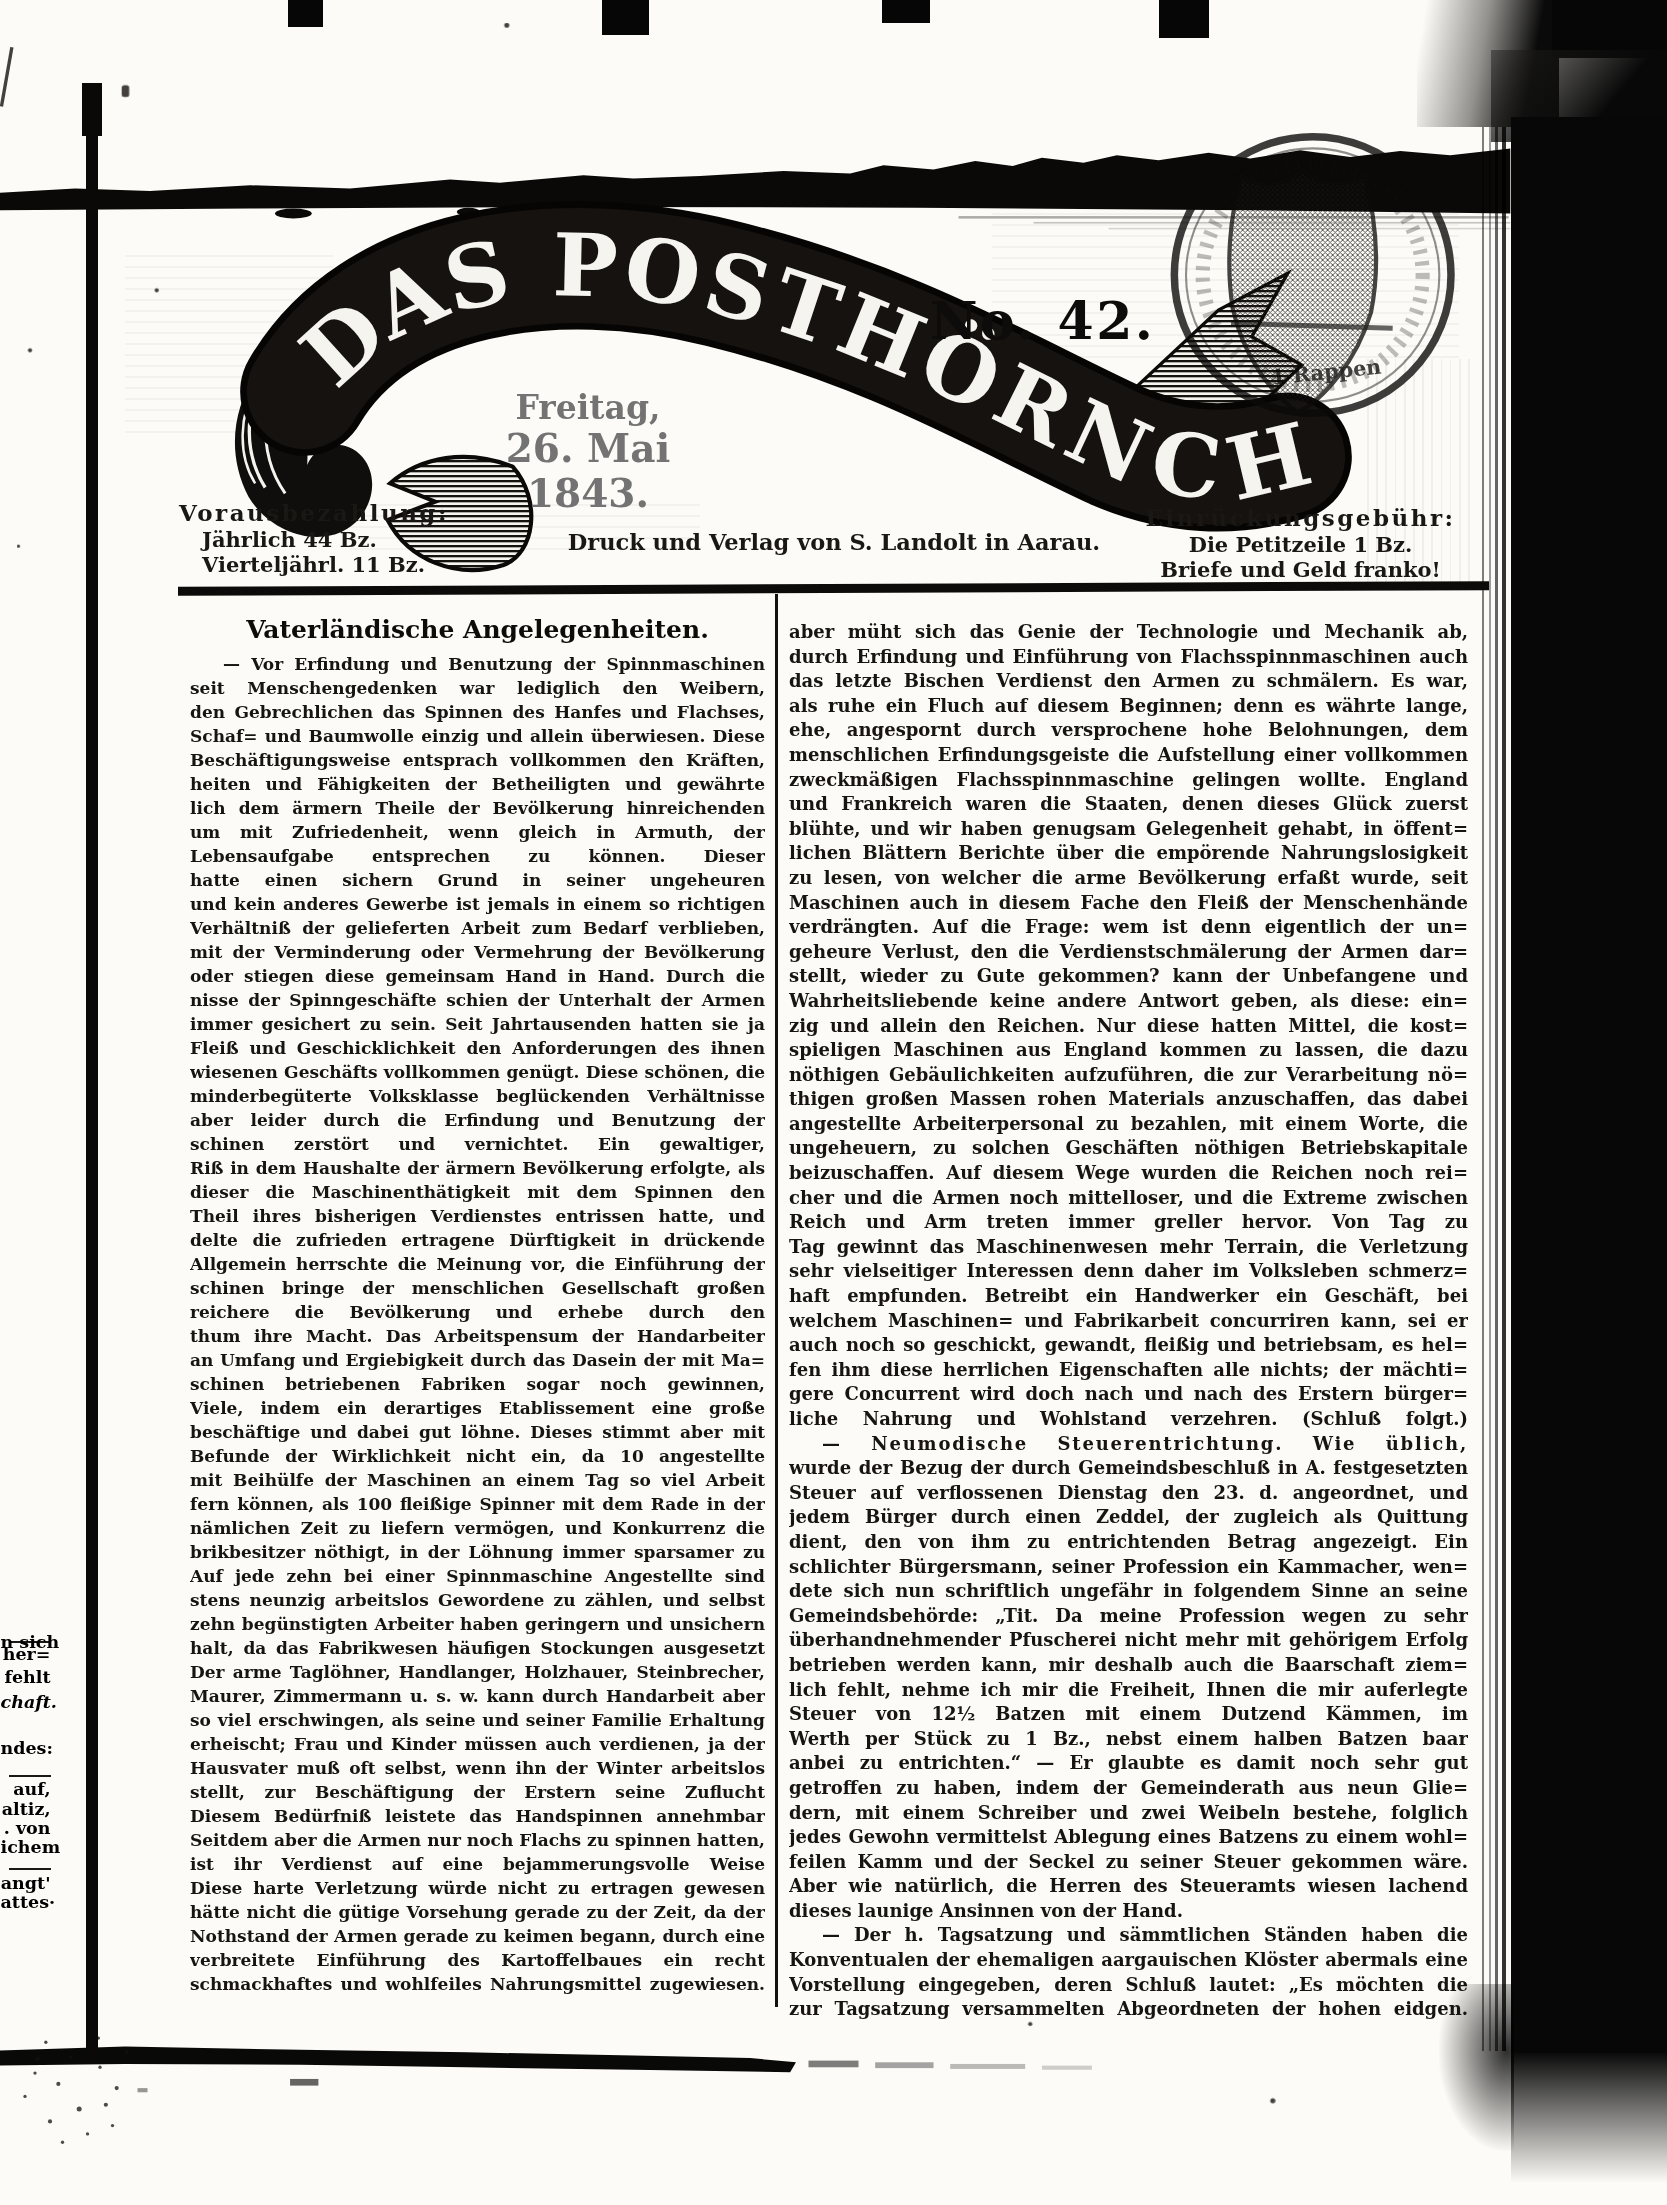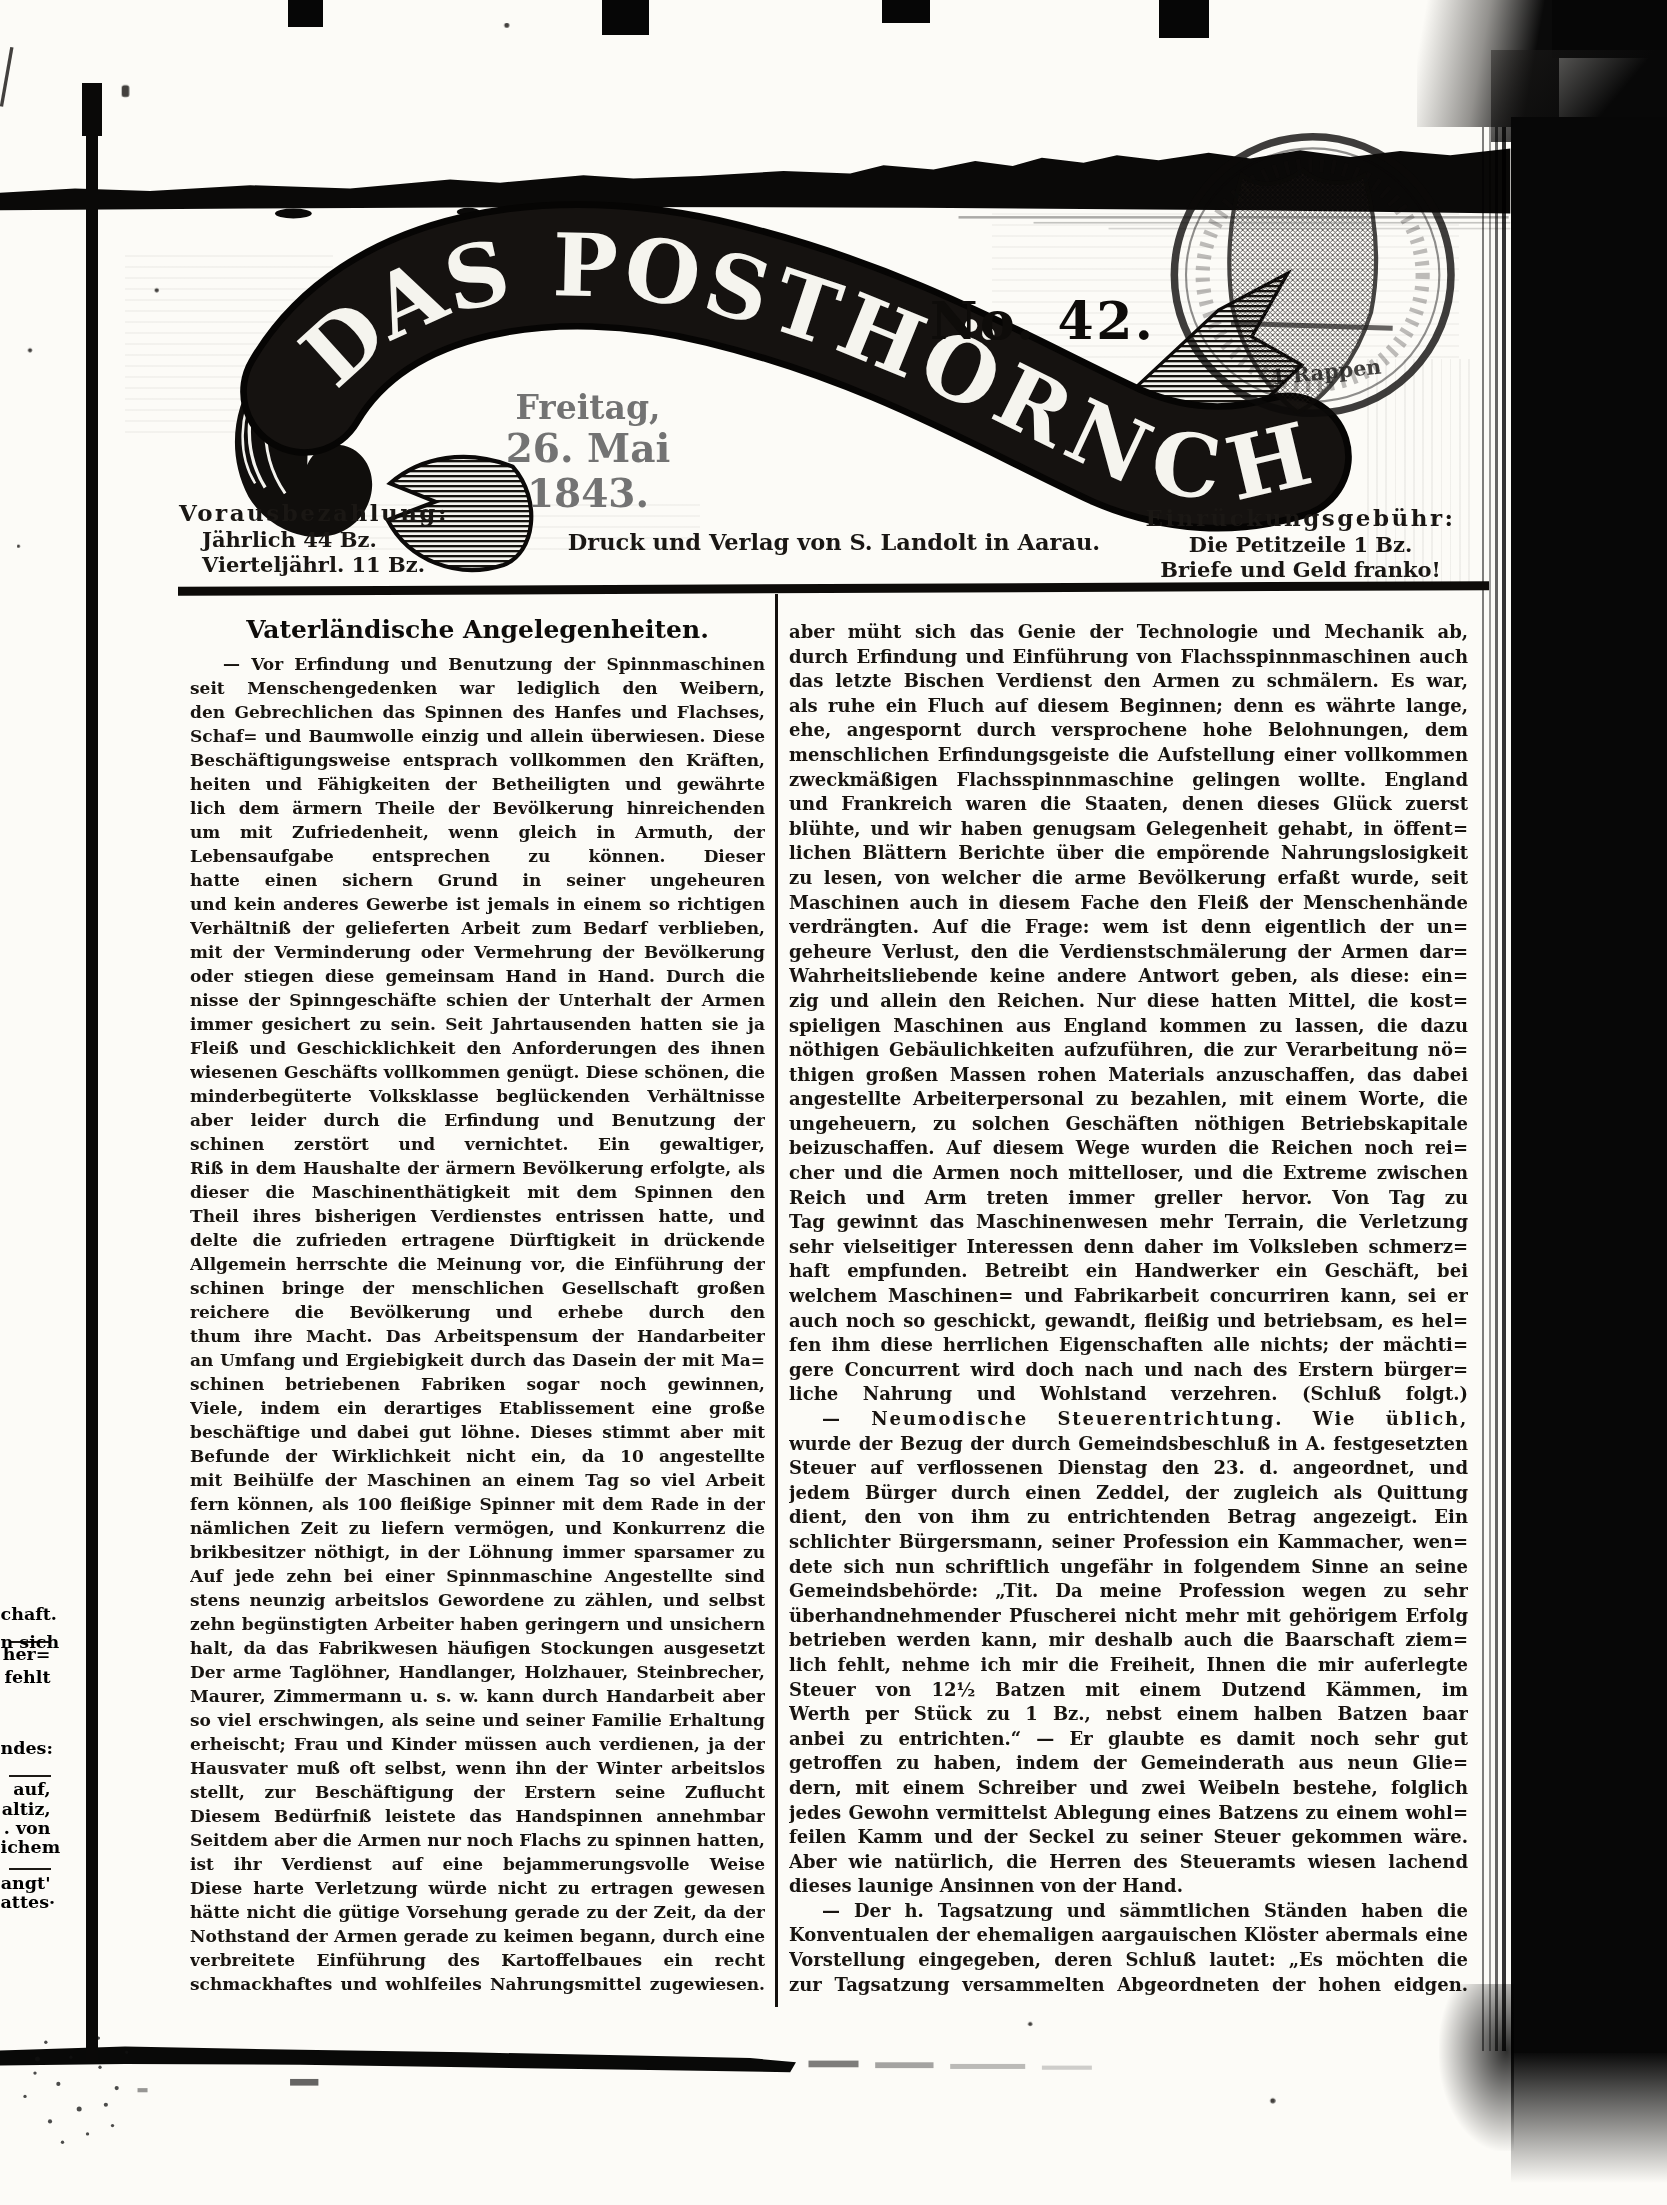--- a/index.html
+++ b/index.html
@@ -271,20 +271,21 @@
       <div class="line">ehe, angespornt durch versprochene hohe Belohnungen, dem</div>
       <div class="line">menschlichen Erfindungsgeiste die Aufstellung einer vollkommen</div>
       <div class="line">zweckmäßigen Flachsspinnmaschine gelingen wollte.  England</div>
       <div class="line">und Frankreich waren die Staaten, denen dieses Glück zuerst</div>
       <div class="line">blühte, und wir haben genugsam Gelegenheit gehabt, in öffent=</div>
       <div class="line">lichen Blättern Berichte über die empörende Nahrungslosigkeit</div>
       <div class="line">zu lesen, von welcher die arme Bevölkerung erfaßt wurde, seit</div>
       <div class="line">Maschinen auch in diesem Fache den Fleiß der Menschenhände</div>
       <div class="line">verdrängten.  Auf die Frage: wem ist denn eigentlich der un=</div>
       <div class="line">geheure Verlust, den die Verdienstschmälerung der Armen dar=</div>
+      <div class="line">stellt, wieder zu Gute gekommen? kann der Unbefangene und</div>
       <div class="line">Wahrheitsliebende keine andere Antwort geben, als diese: ein=</div>
       <div class="line">zig und allein den Reichen.  Nur diese hatten Mittel, die kost=</div>
       <div class="line">spieligen Maschinen aus England kommen zu lassen, die dazu</div>
       <div class="line">nöthigen Gebäulichkeiten aufzuführen, die zur Verarbeitung nö=</div>
       <div class="line">thigen großen Massen rohen Materials anzuschaffen, das dabei</div>
       <div class="line">angestellte Arbeiterpersonal zu bezahlen, mit einem Worte, die</div>
       <div class="line">ungeheuern, zu solchen Geschäften nöthigen Betriebskapitale her=</div>
       <div class="line">beizuschaffen.  Auf diesem Wege wurden die Reichen noch rei=</div>
       <div class="line">cher und die Armen noch mittelloser, und die Extreme zwischen</div>
       <div class="line">Reich und Arm treten immer greller hervor.  Von Tag zu</div>
@@ -320,21 +321,21 @@
       <div class="line">Konventualen der ehemaligen aargauischen Klöster abermals eine</div>
       <div class="line">Vorstellung eingegeben, deren Schluß lautet: „Es möchten die</div>
       <div class="line">zur Tagsatzung versammelten Abgeordneten der hohen eidgen.</div>
     </div>
 
   <div class="abs margin-frags">
 
   <div class="mfrag mrule" style="top: 1634px;"></div>
       <div class="mfrag" style="top: 1644px;">her=</div>
       <div class="mfrag" style="top: 1667px;">fehlt</div>
-      <div class="mfrag" style="top: 1604px;">chaft.</div>
+      <div class="mfrag" style="top: 1692px; font-style: italic;">chaft.</div>
       <div class="mfrag" style="top: 1632px;">n sich</div>
       <div class="mfrag" style="top: 1738px;">ndes:</div>
       <div class="mfrag mrule" style="top: 1768px;"></div>
       <div class="mfrag" style="top: 1779px;">auf,</div>
       <div class="mfrag" style="top: 1799px;">altiz,</div>
       <div class="mfrag" style="top: 1818px;">. von</div>
       <div class="mfrag" style="top: 1837px;">ichem</div>
       <div class="mfrag mrule" style="top: 1861px;"></div>
       <div class="mfrag" style="top: 1873px;">angt'</div>
       <div class="mfrag" style="top: 1892px;">attes·</div>

